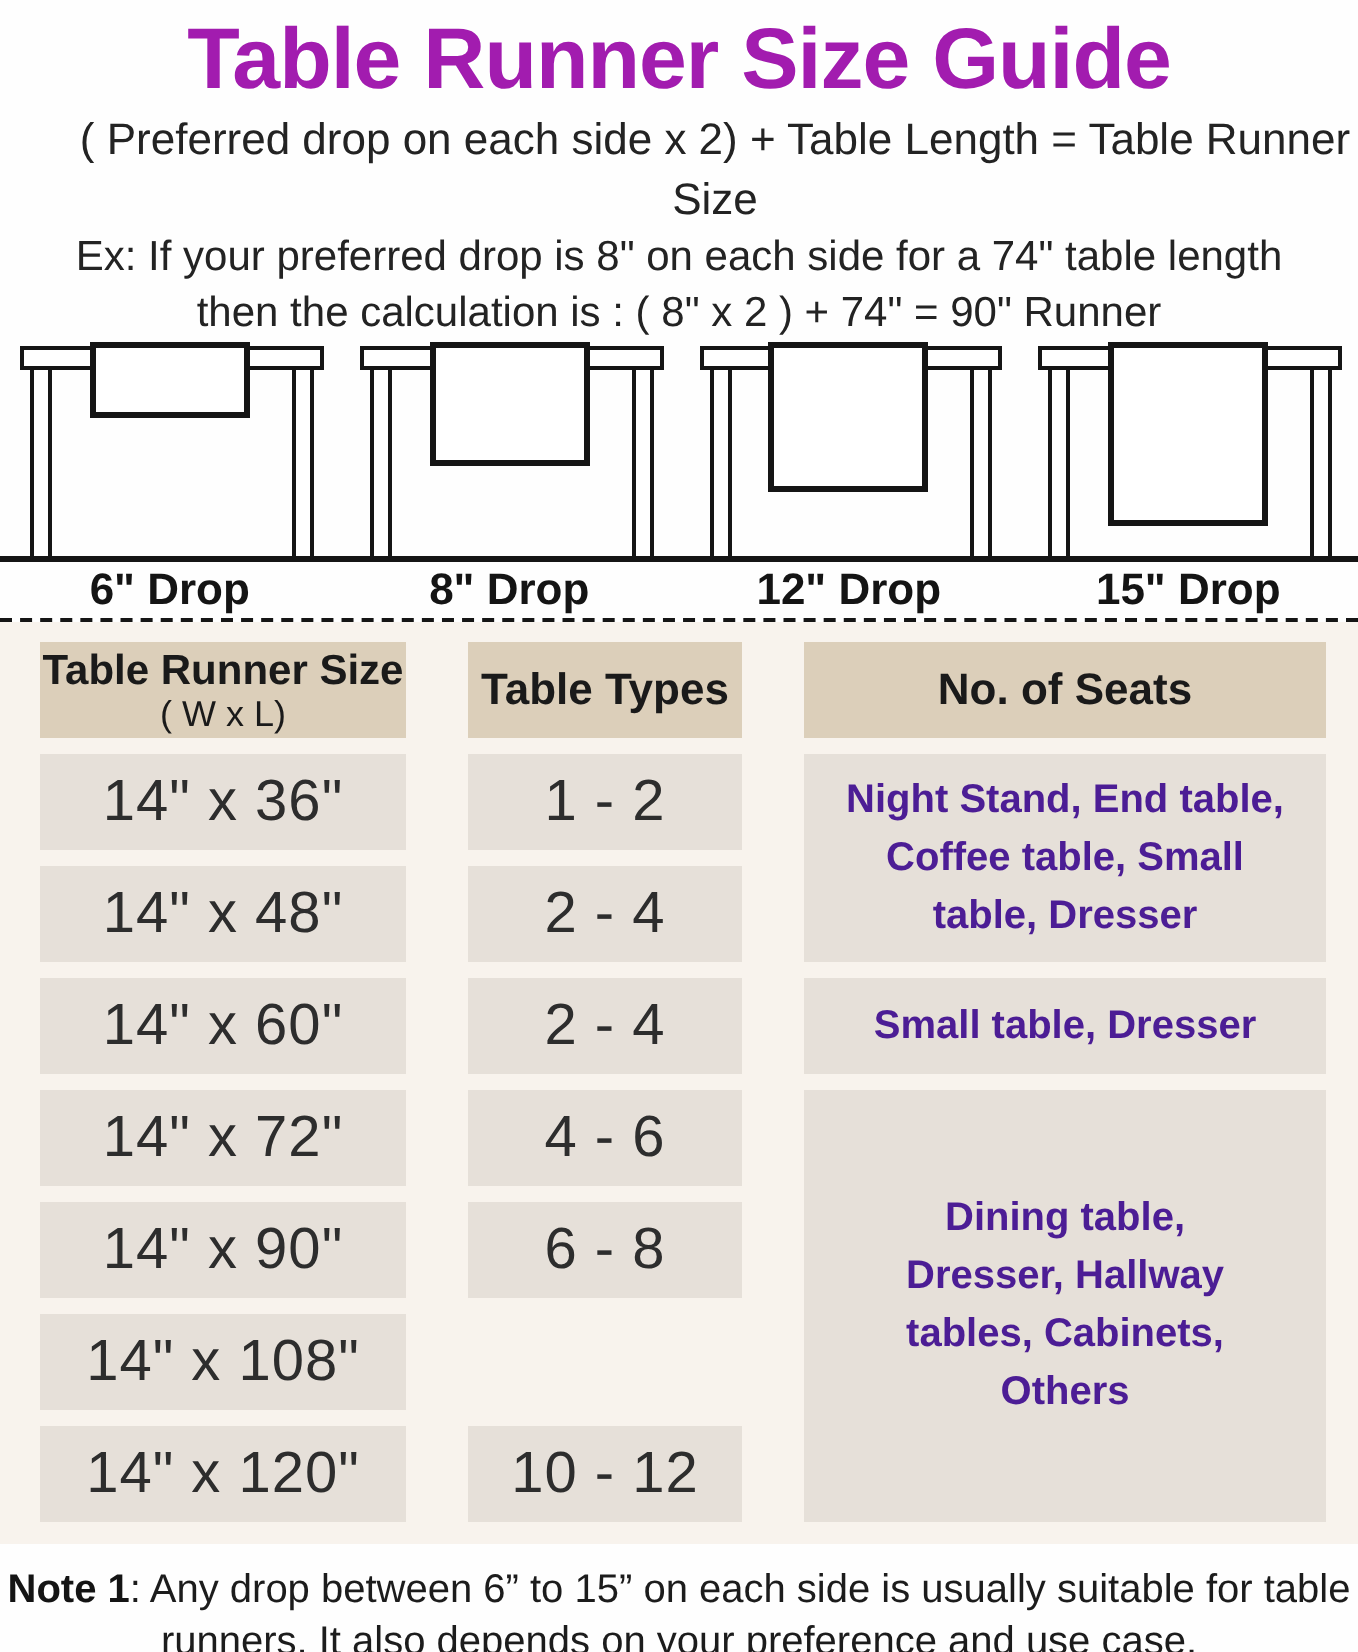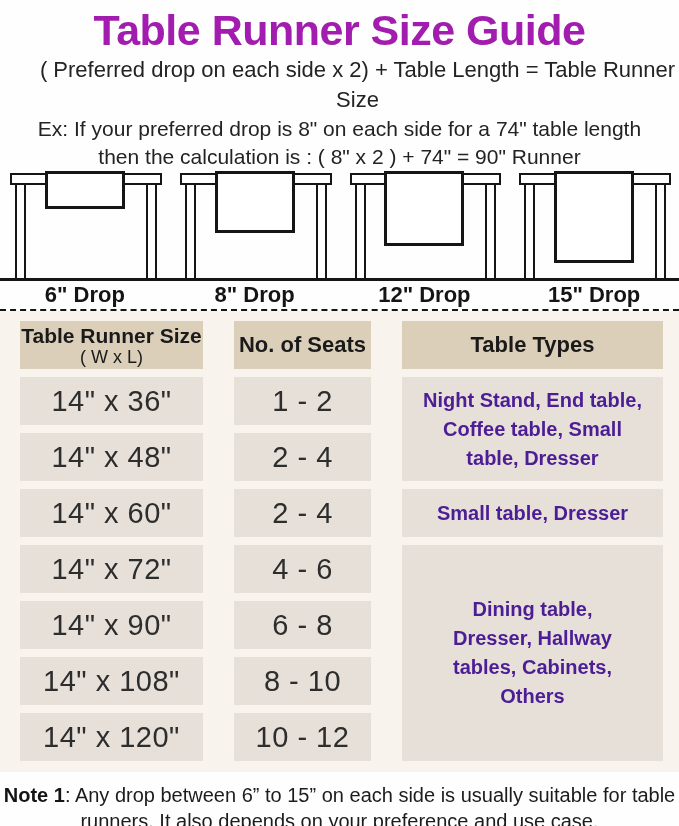--- a/index.html
+++ b/index.html
@@ -101,40 +101,39 @@
   <div class="drop-label">12" Drop</div>
   <div class="drop-label">15" Drop</div>
 </div>
 
 <div class="size-section">
 
   <div class="cell hcell">
     <div class="h1a">Table Runner Size</div>
     <div class="h1b">( W x L)</div>
   </div>
+  <div class="cell hcell hone">Table Types</div>
   <div class="cell hcell hone">No. of Seats</div>
-  <div class="cell hcell hone">Table Types</div>
 
   <div class="cell dcell val" style="grid-column:1;grid-row:2">14" x 36"</div>
   <div class="cell dcell val" style="grid-column:2;grid-row:2">1 - 2</div>
 
   <div class="cell dcell val" style="grid-column:1;grid-row:3">14" x 48"</div>
   <div class="cell dcell val" style="grid-column:2;grid-row:3">2 - 4</div>
 
   <div class="cell dcell val" style="grid-column:1;grid-row:4">14" x 60"</div>
   <div class="cell dcell val" style="grid-column:2;grid-row:4">2 - 4</div>
 
   <div class="cell dcell val" style="grid-column:1;grid-row:5">14" x 72"</div>
   <div class="cell dcell val" style="grid-column:2;grid-row:5">4 - 6</div>
 
   <div class="cell dcell val" style="grid-column:1;grid-row:6">14" x 90"</div>
   <div class="cell dcell val" style="grid-column:2;grid-row:6">6 - 8</div>
 
   <div class="cell dcell val" style="grid-column:1;grid-row:7">14" x 108"</div>
-  <div class="cell dcell val" style="grid-column:2;grid-row:7">8 - 10</div>
 
   <div class="cell dcell val" style="grid-column:1;grid-row:8">14" x 120"</div>
   <div class="cell dcell val" style="grid-column:2;grid-row:8">10 - 12</div>
 
   <div class="cell dcell types types-a">
     <div>Night Stand, End table,</div>
     <div>Coffee table, Small</div>
     <div>table, Dresser</div>
   </div>
   <div class="cell dcell types types-b">

